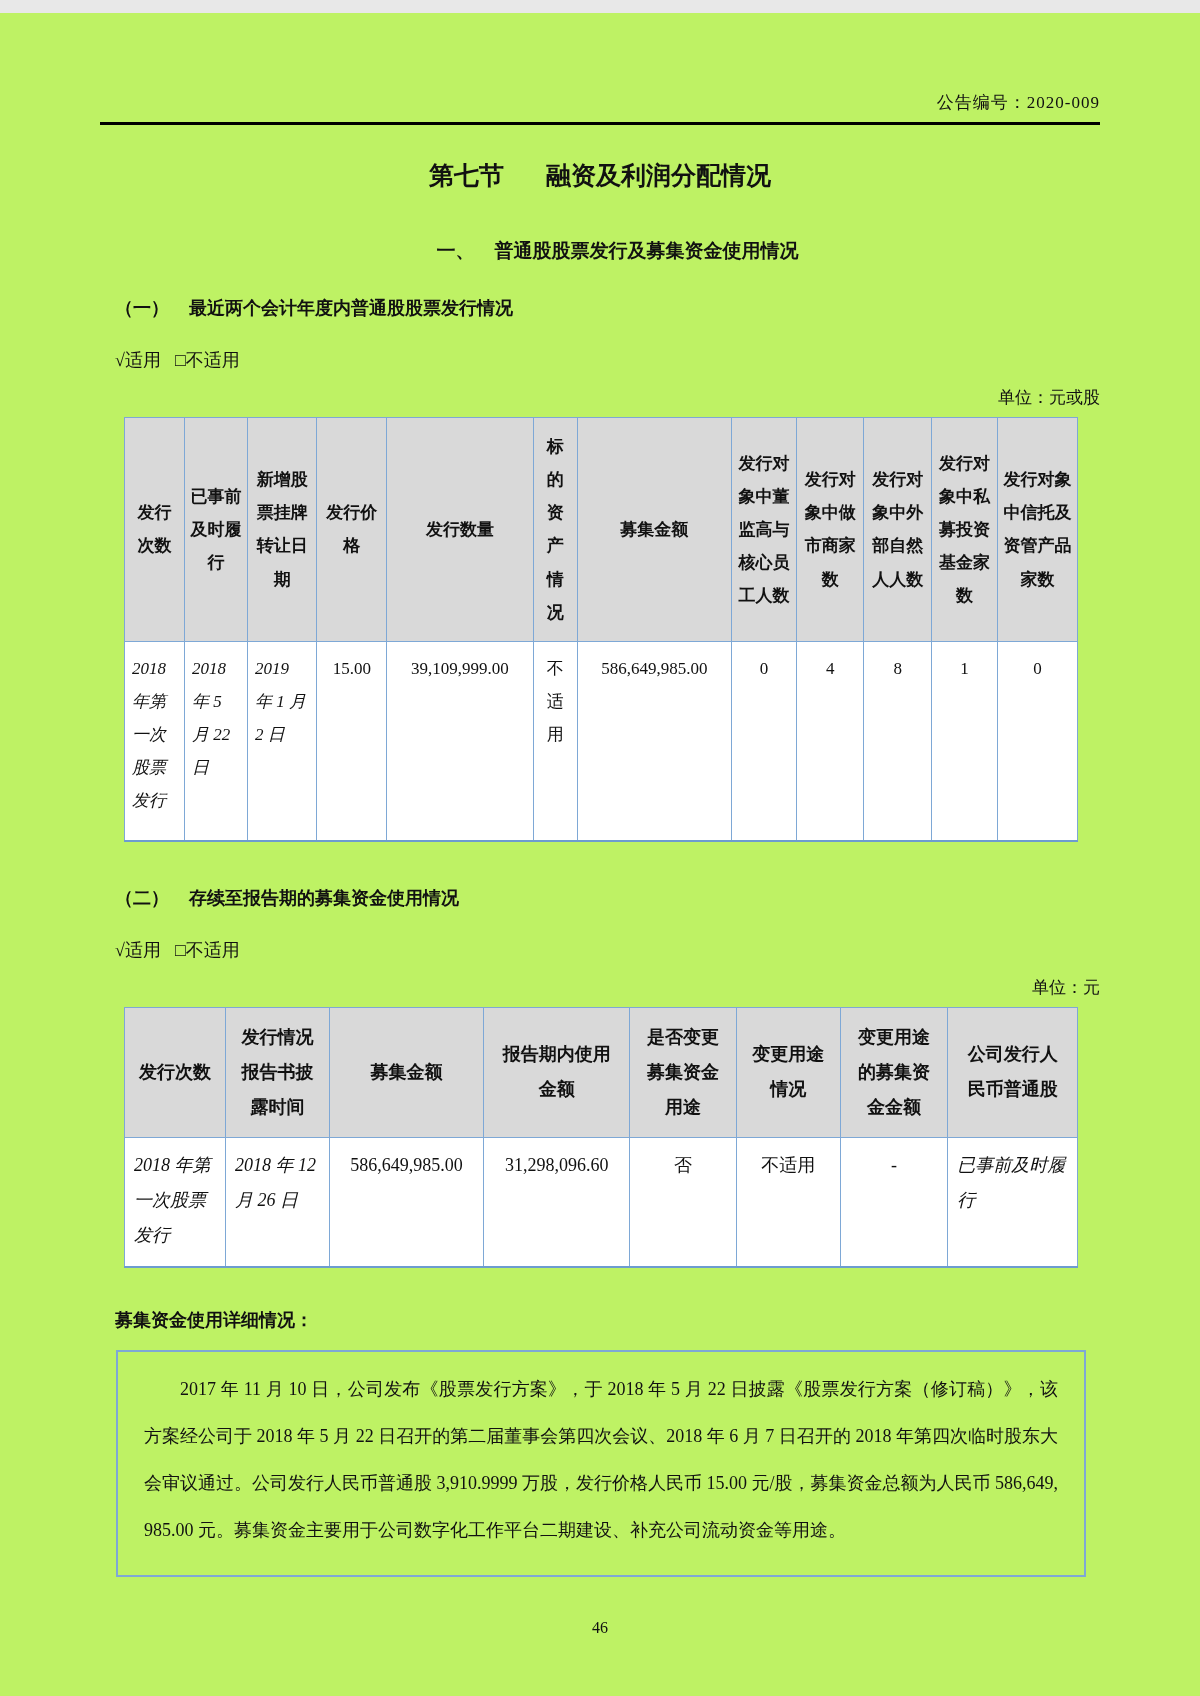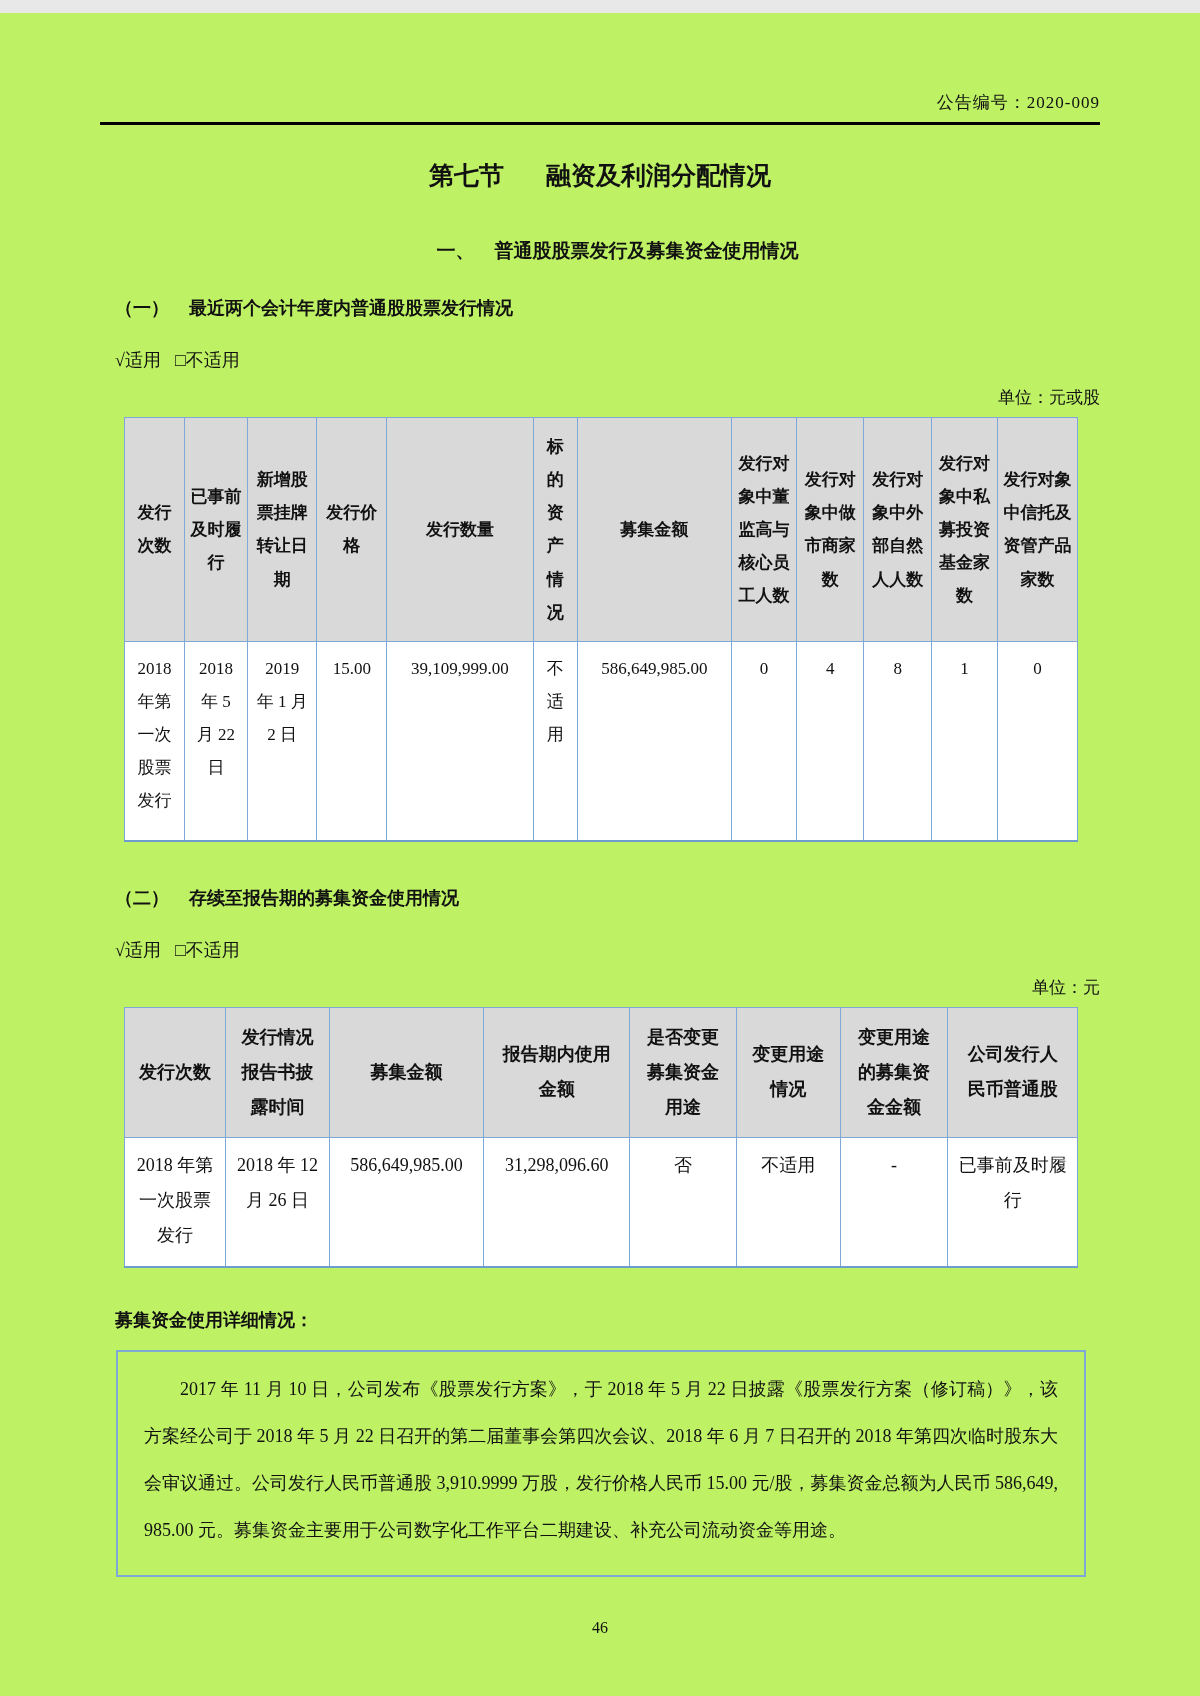--- a/index.html
+++ b/index.html
@@ -47,21 +47,21 @@
     background:#d9d9d9; font-weight:bold; text-align:center; vertical-align:middle;
     padding:12px 5px; line-height:1.95;
     font-family:"Liberation Sans", sans-serif;
   }
   table.doc-table td {
     background:#fff; vertical-align:top; padding:10px 7px; line-height:1.95;
   }
   table.t2 { font-size:18px; }
   table.t2 th { padding:12px 12px; }
   table.t2 td { padding:10px 9px; }
-  .ta-l { text-align:center; } .ta-c { text-align:center; } .ta-r { text-align:center; }
+  .ta-l { text-align:left;font-style:italic; } .ta-c { text-align:center; } .ta-r { text-align:center; }
   .row-tall td { height:178px; }
   .row-tall2 td { height:108px; }
 
   .detail-heading {
     margin:40px 0 0 15px; font-weight:bold; font-size:18px;
     font-family:"Liberation Sans", sans-serif;
   }
   .detail-box {
     margin:18px 14px 0 16px; border:2px solid #7ea8d6;
     padding:14px 26px 22px 26px;

